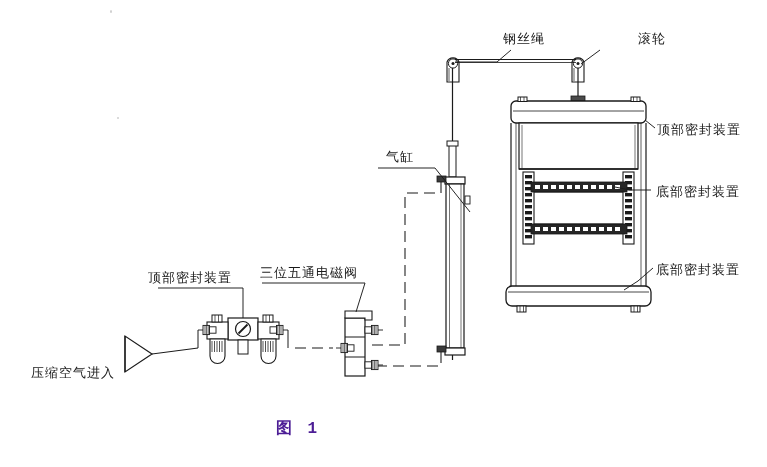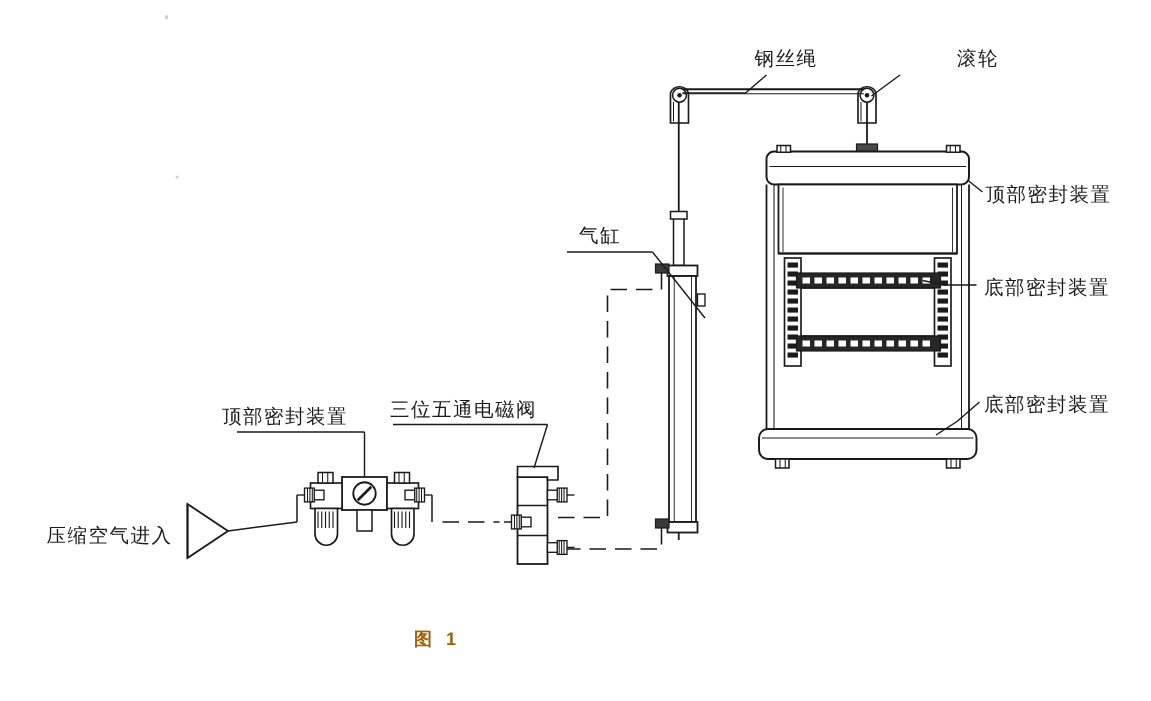--- a/index.html
+++ b/index.html
@@ -4,23 +4,23 @@
 <style>
   html,body{margin:0;padding:0;background:#ffffff;}
   body{width:767px;height:467px;position:relative;overflow:hidden;
        font-family:"DejaVu Sans","Liberation Sans",sans-serif;}
   #stage{position:absolute;left:0;top:0;width:767px;height:467px;}
   #stage svg{position:absolute;left:0;top:0;}
 
   .lbl{position:absolute;white-space:nowrap;color:#1a1a1a;
        font-family:"DejaVu Sans","Liberation Sans",sans-serif;
        font-size:13px;letter-spacing:1px;}
-  .caption{position:absolute;white-space:nowrap;color:#a16207;
-       font-family:Liberation Sans, sans-serif;
-       font-weight:bold;font-size:12px;letter-spacing:3px;}
+  .caption{position:absolute;white-space:nowrap;color:#4c1d95;
+       font-family:Liberation Mono, monospace;
+       font-weight:bold;font-size:16px;letter-spacing:3px;}
   .speck{position:absolute;background:#cfcfcf;border-radius:50%;}
 </style>
 </head>
 <body>
 
 <div id="stage">
 
   <svg width="767" height="467" viewBox="0 0 767 467">
     <defs>
       <g id="fitting">
@@ -274,20 +274,20 @@
   <div class="lbl" style="left:656px;top:183px;">底部密封装置</div>
 
   <div class="lbl" style="left:656px;top:261px;">底部密封装置</div>
 
   <div class="lbl" style="left:386px;top:148px;">气缸</div>
 
   <div class="lbl" style="left:148px;top:269px;">顶部密封装置</div>
 
   <div class="lbl" style="left:260px;top:264px;">三位五通电磁阀</div>
 
-  <div class="lbl" style="left:31px;top:348px;">压缩空气进入</div>
+  <div class="lbl" style="left:31px;top:364px;">压缩空气进入</div>
 
   <div class="caption" style="left:276px;top:418px;">图 1</div>
 
   <div class="speck" style="left:110px;top:10px;width:2px;height:3px;"></div>
   <div class="speck" style="left:117px;top:117px;width:2px;height:2px;"></div>
 
 </div>
 
 </body></html>

